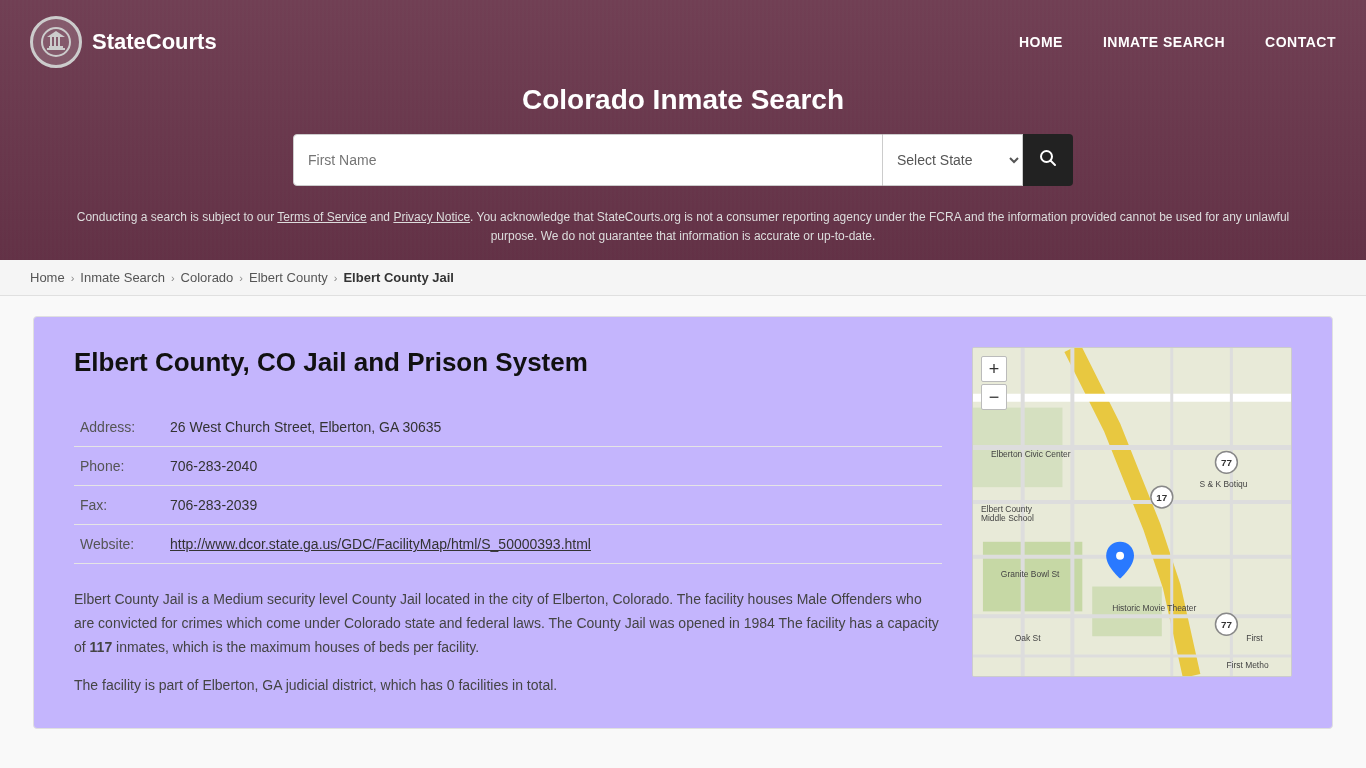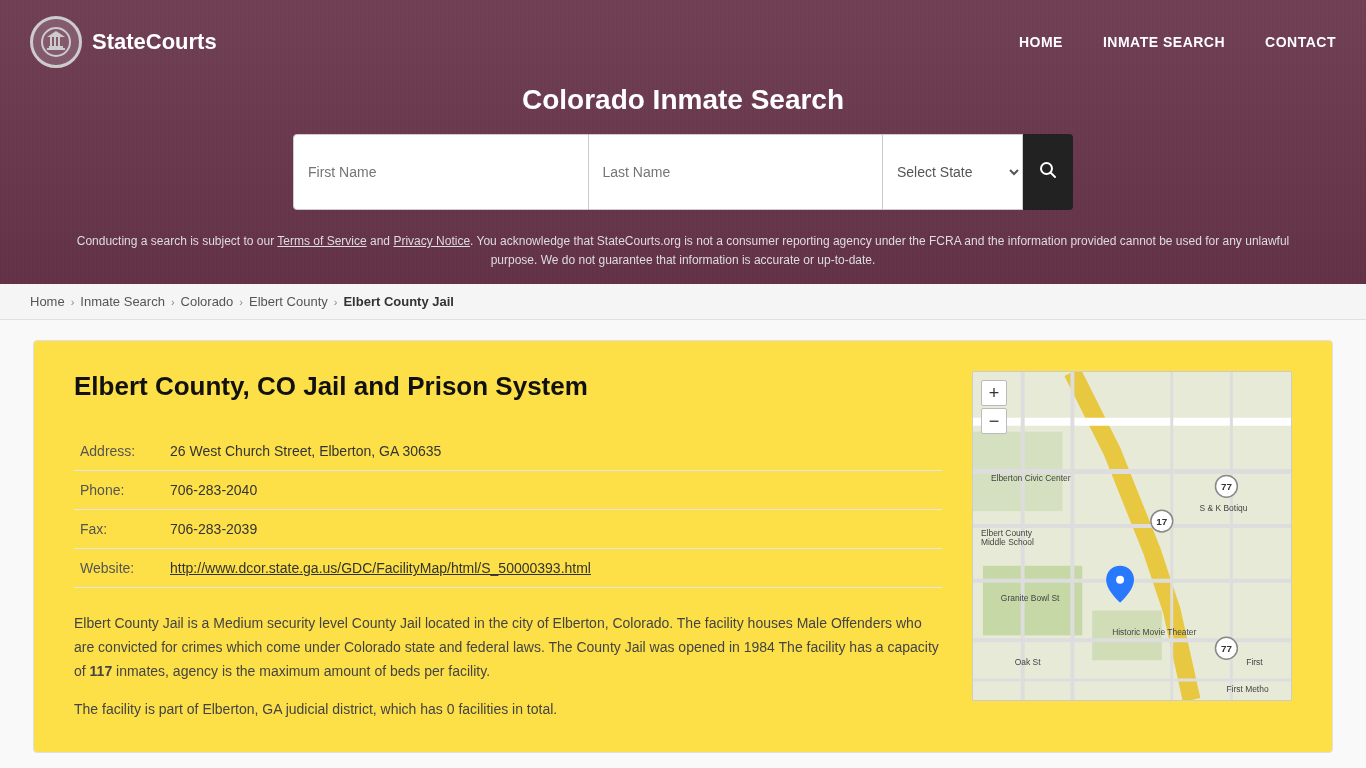--- a/index.html
+++ b/index.html
@@ -80,21 +80,21 @@
     .search-bar input {
       flex: 1;
       padding: 10px 14px;
       border: 1px solid #ccc;
       font-size: 14px;
       outline: none;
     }
     .search-bar input:first-child { border-radius: 4px 0 0 4px; }
     .search-bar input:nth-child(2) { border-left: none; }
     .search-bar select {
-      padding: 28px 10px;
+      padding: 16px 10px;
       border: 1px solid #ccc;
       border-left: none;
       font-size: 14px;
       min-width: 140px;
       color: #555;
       background: #fff;
       outline: none;
     }
     .search-btn {
       background: #222;
@@ -141,21 +141,21 @@
       color: #333;
       font-weight: 600;
     }
 
     
     .main-wrapper {
       background: #f9f9f9;
       padding: 20px 30px 40px;
     }
     .content-card {
-      background: #fde047;
+      background: #c4b5fd;
       border: 1px solid #e0e0e0;
       border-radius: 4px;
       max-width: 1300px;
       margin: 0 auto;
       padding: 30px 40px;
       display: flex;
       gap: 30px;
     }
     .content-left {
       flex: 1;
@@ -268,21 +268,20 @@
         <a class="nav-link" href="#">HOME</a>
         <a class="nav-link" href="#">INMATE SEARCH</a>
         <a class="nav-link" href="#">CONTACT</a>
       </div>
     </nav>
 
     <h1 class="header-title">Colorado Inmate Search</h1>
 
     <div class="search-bar">
       <input type="text" placeholder="First Name" style="">
-      <input type="text" placeholder="Last Name" style="">
       <select>
         <option>Select State</option>
         <option>Colorado</option>
         <option>Georgia</option>
         <option>Alabama</option>
       </select>
       <button class="search-btn">
         <svg width="18" height="18" viewBox="0 0 18 18" fill="none">
           <circle cx="7.5" cy="7.5" r="5.5" stroke="white" stroke-width="2"></circle>
           <line x1="11.5" y1="11.5" x2="16" y2="16" stroke="white" stroke-width="2" stroke-linecap="round"></line>
@@ -331,21 +330,21 @@
         <tr>
           <td class="label-cell">Website:</td>
           <td class="value-cell">
             <a href="#">http://www.dcor.state.ga.us/GDC/FacilityMap/html/S_50000393.html</a>
           </td>
         </tr>
       </tbody>
         </table>
 
       <p class="description">
-        <span>Elbert County Jail is a Medium security level County Jail located in the city of Elberton, Colorado. The facility houses Male Offenders who are convicted for crimes which come under Colorado state and federal laws. The County Jail was opened in 1984 The facility has a capacity of </span><strong>117</strong><span> inmates, agency is the maximum amount of beds per facility.</span>
+        <span>Elbert County Jail is a Medium security level County Jail located in the city of Elberton, Colorado. The facility houses Male Offenders who are convicted for crimes which come under Colorado state and federal laws. The County Jail was opened in 1984 The facility has a capacity of </span><strong>117</strong><span> inmates, which is the maximum houses of beds per facility.</span>
       </p>
       <p class="description" style="margin-top:14px;">The facility is part of Elberton, GA judicial district, which has 0 facilities in total.</p>
     </div>
 
     <div class="content-right">
       <div class="map-container">
         
         <svg class="map-svg" viewBox="0 0 320 330" xmlns="http://www.w3.org/2000/svg">
 
           <rect width="320" height="330" fill="#e8ead8"></rect>

